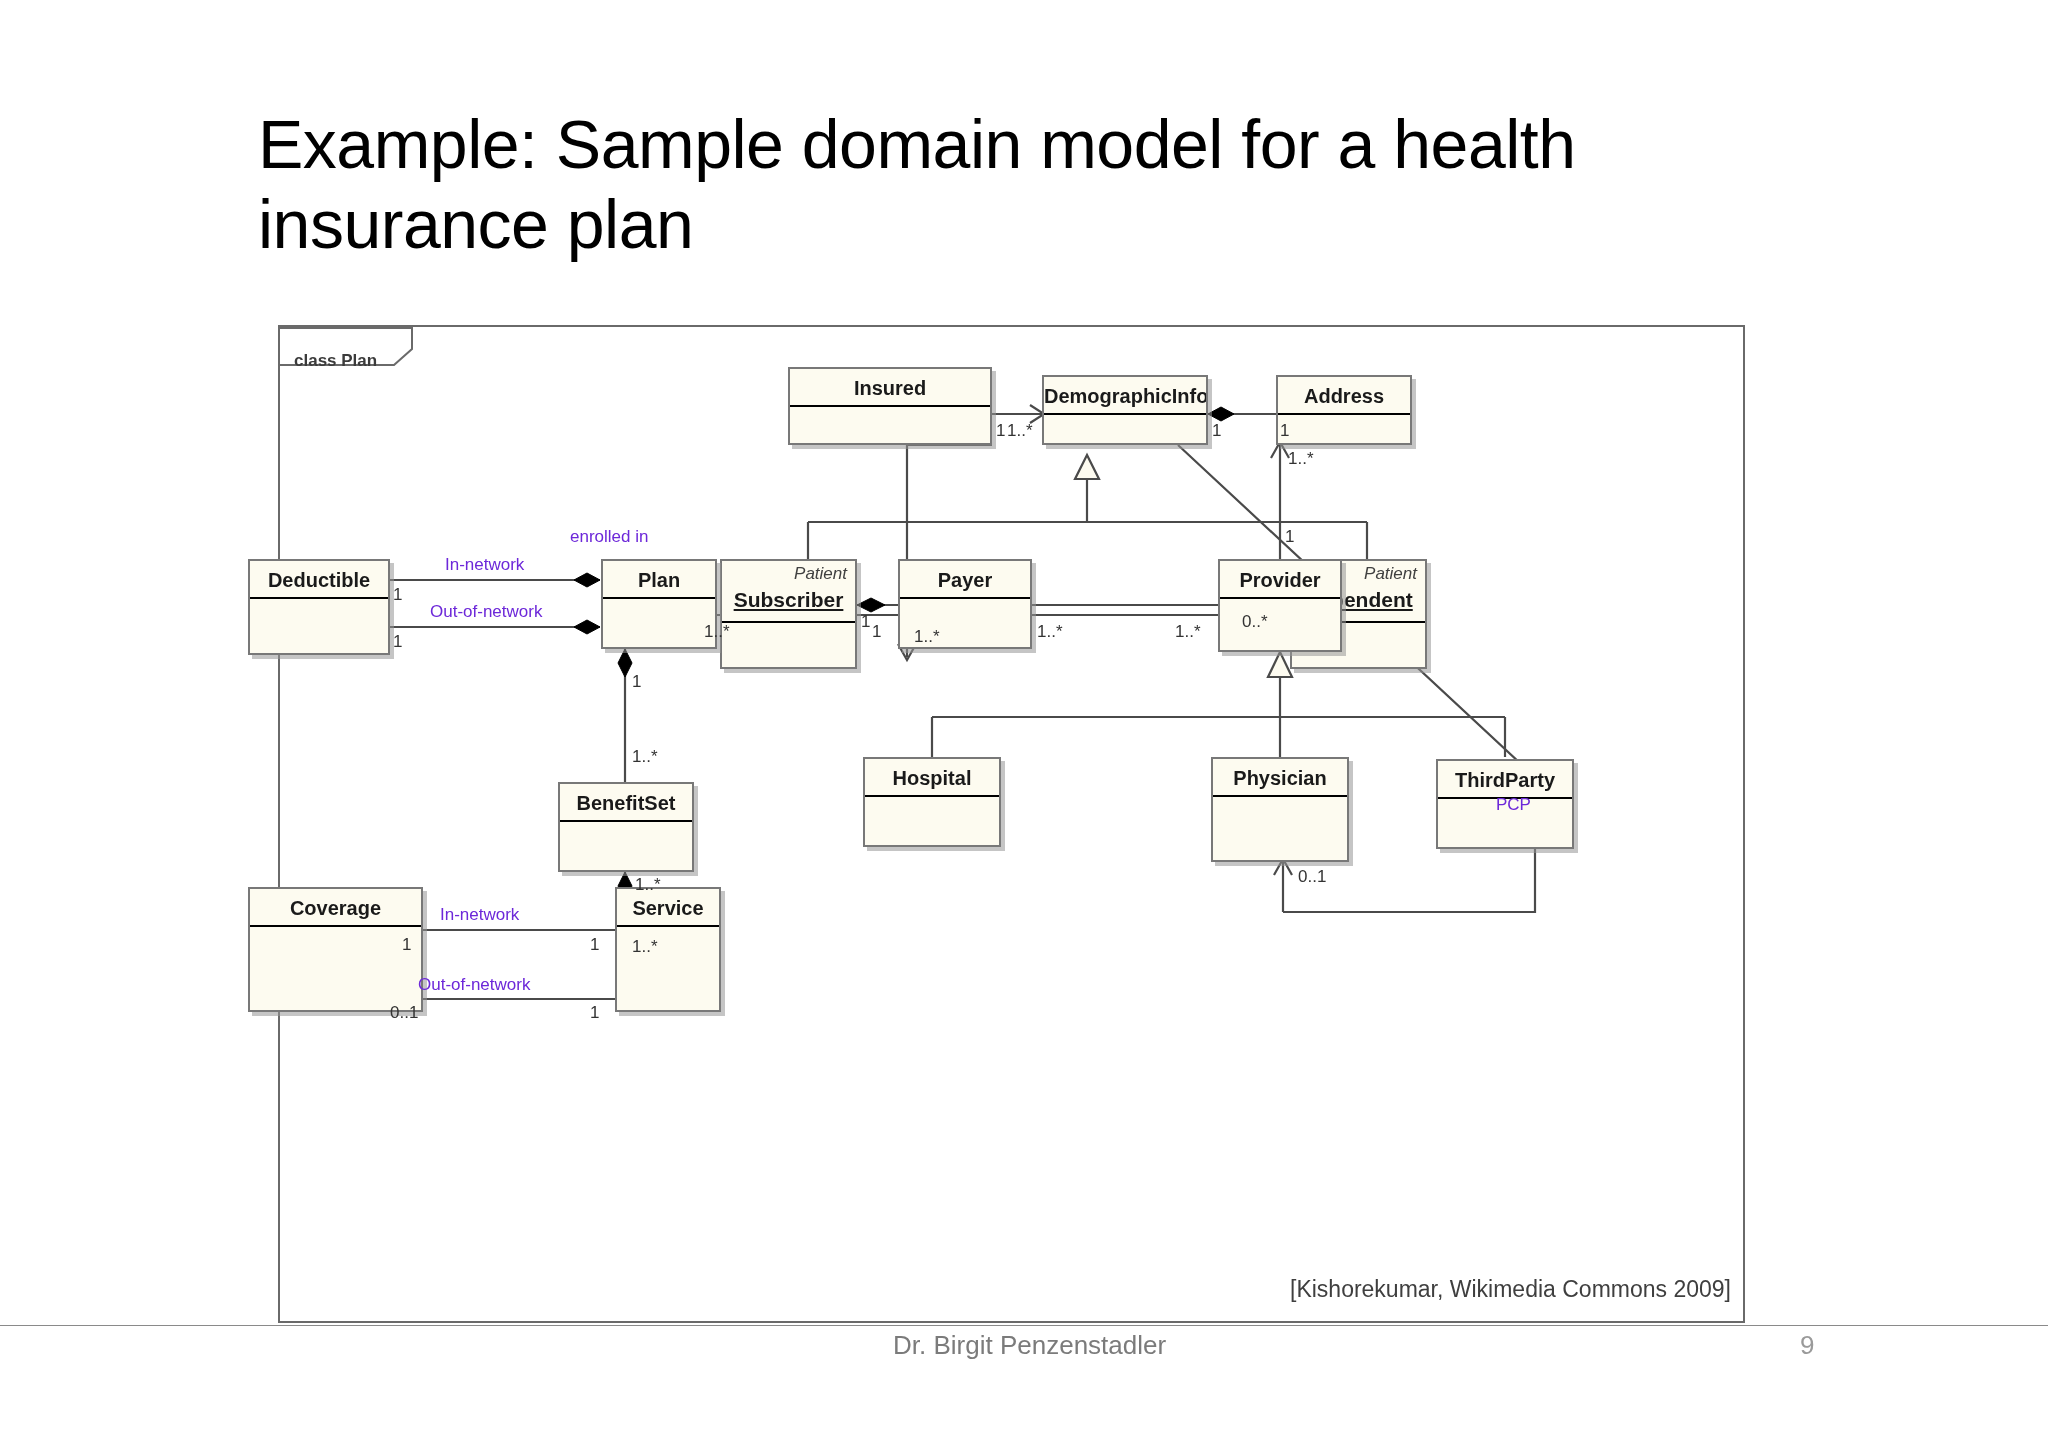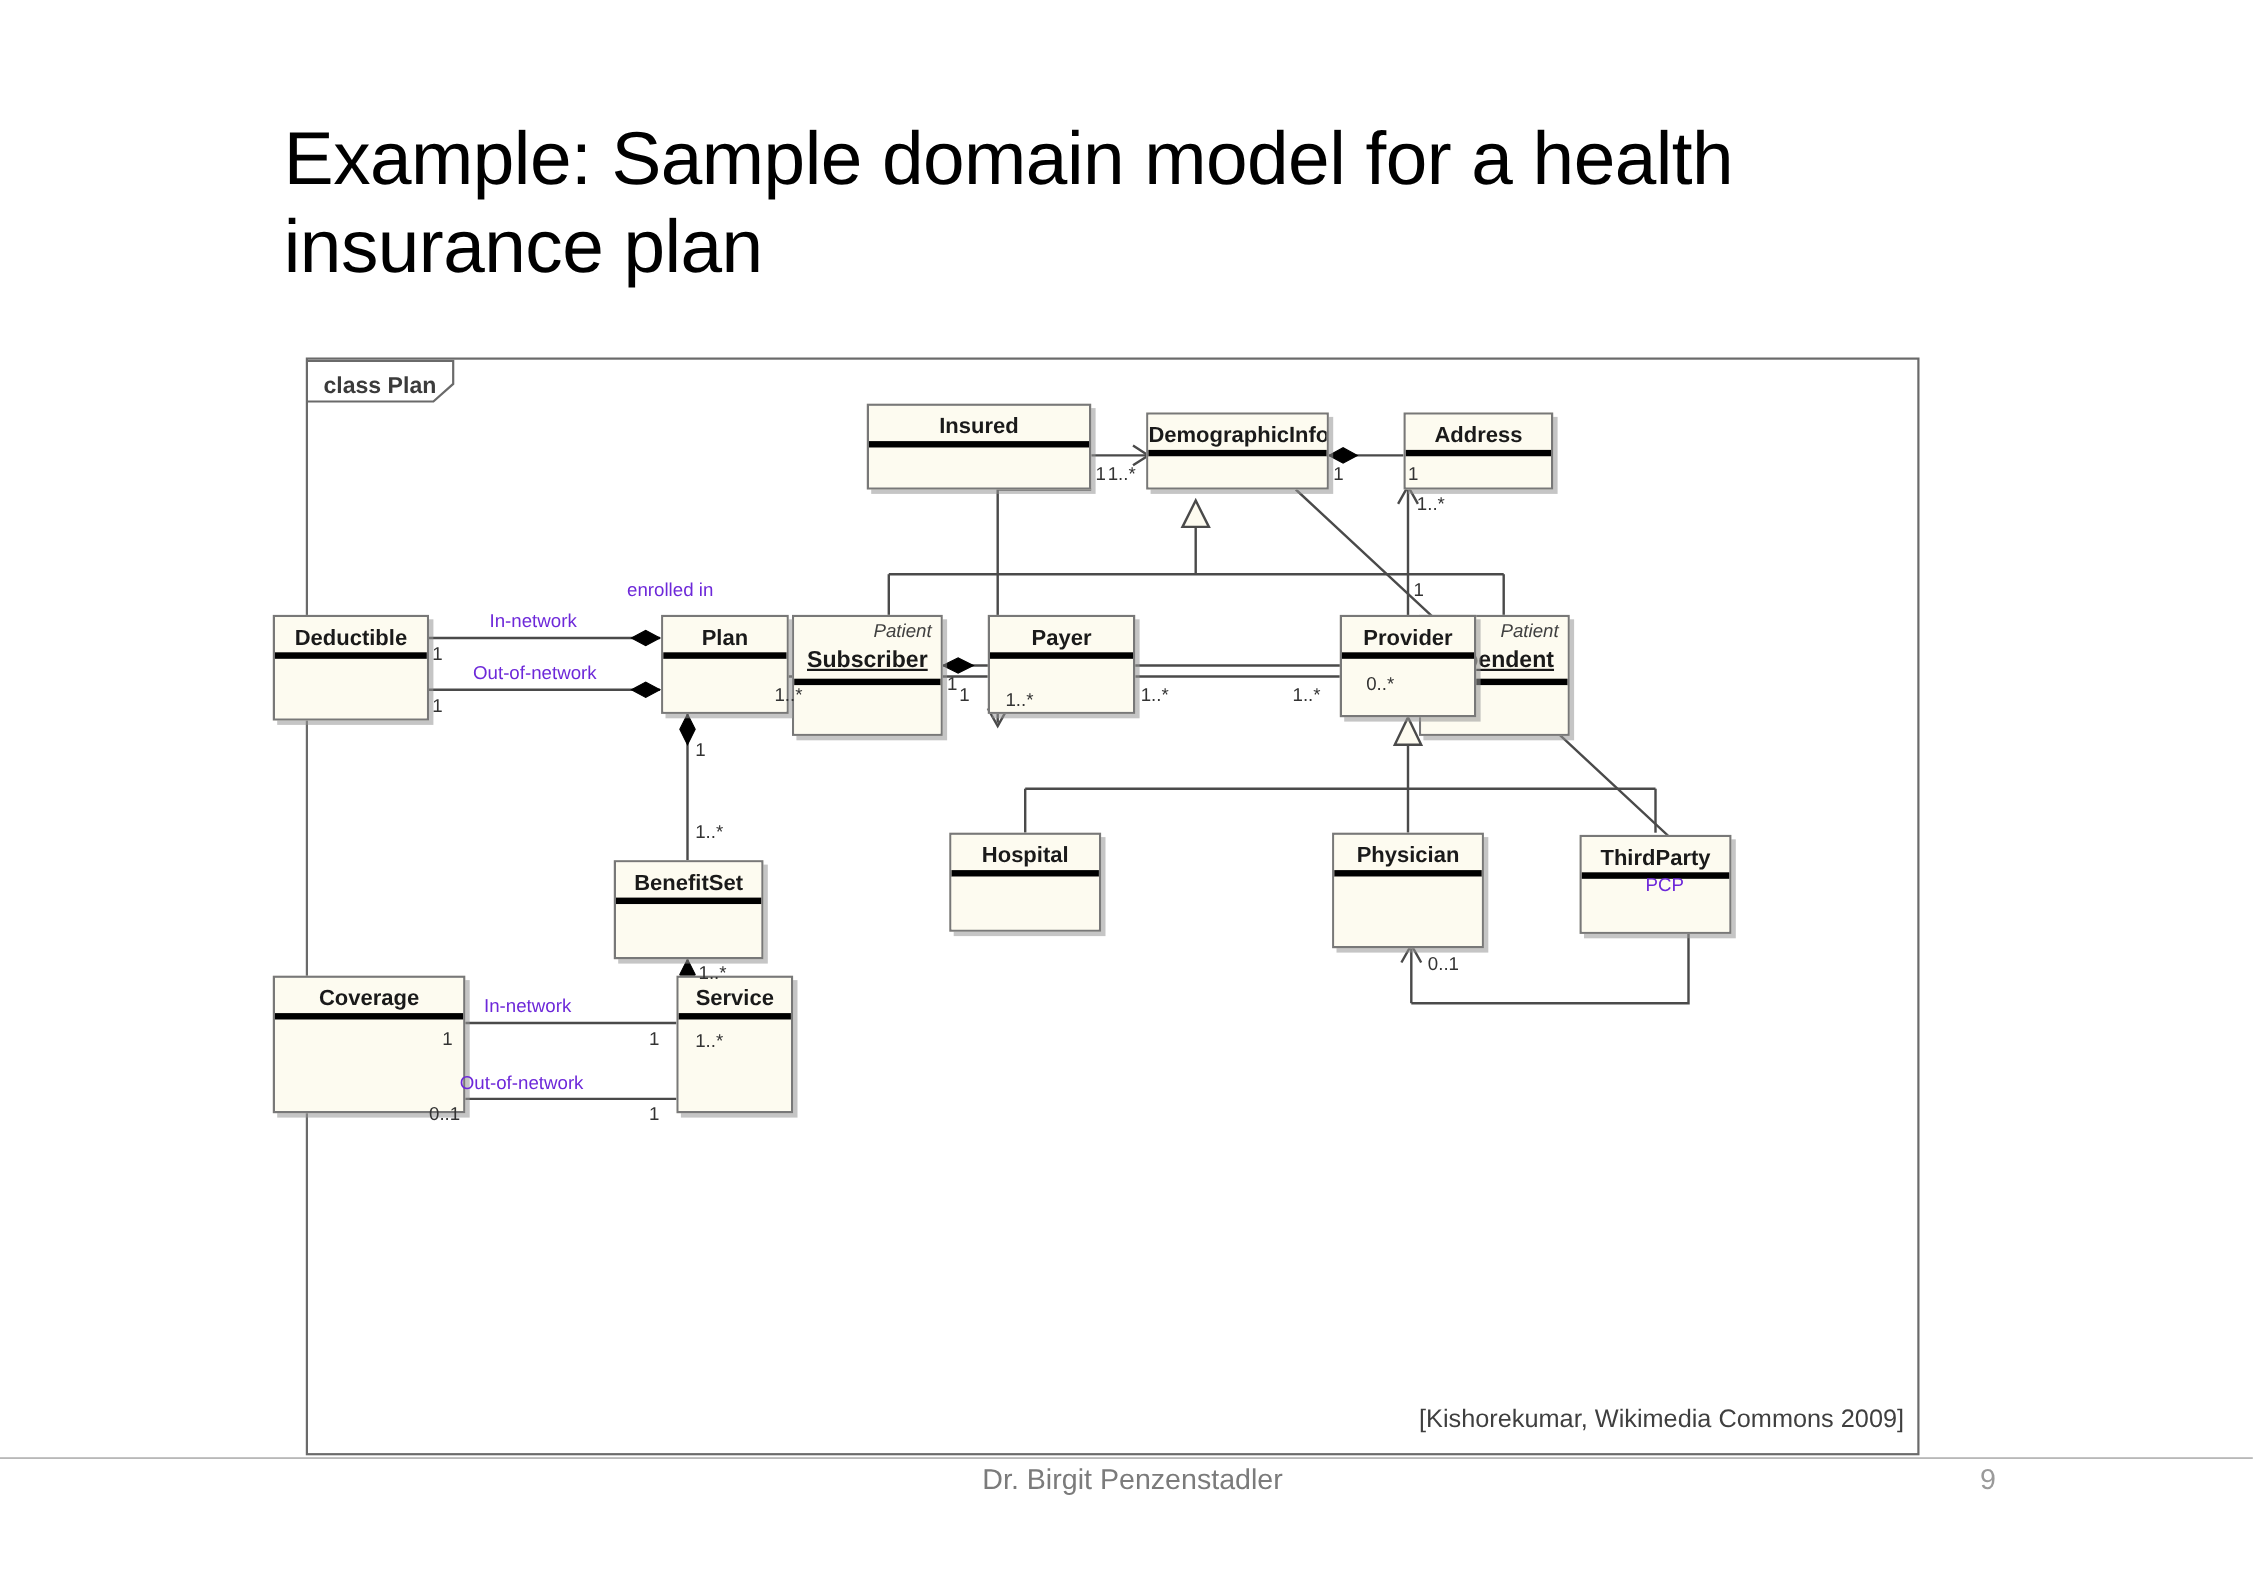--- a/index.html
+++ b/index.html
@@ -42,22 +42,22 @@
   #frame-tab-shape {
     position: absolute;
     left: 0;
     top: 0;
     width: 134px;
     height: 40px;
   }
   #frame-tab-label {
     position: absolute;
     left: 14px;
-    top: 12px;
-    font-size: 21px;
+    top: 24px;
+    font-size: 17px;
     font-weight: bold;
     color: #3b3b3b;
     white-space: nowrap;
   }
 
   
   #connectors {
     position: absolute;
     left: 0;
     top: 0;
@@ -83,21 +83,21 @@
     box-shadow: 4px 4px 0 0 rgba(150,150,150,0.55);
   }
   .uml-name {
     box-sizing: border-box;
     height: 38px;
     line-height: 38px;
     text-align: center;
     font-size: 20px;
     font-weight: bold;
     color: #1a1a1a;
-    border-bottom: 6px solid #000000;
+    border-bottom: 2px solid #000000;
     background: #fdfbf0;
     white-space: nowrap;
     overflow: hidden;
   }
   .uml-class.stereo .uml-name {
     height: 62px;
     line-height: 1;
     text-align: center;
     padding-top: 2px;
   }

